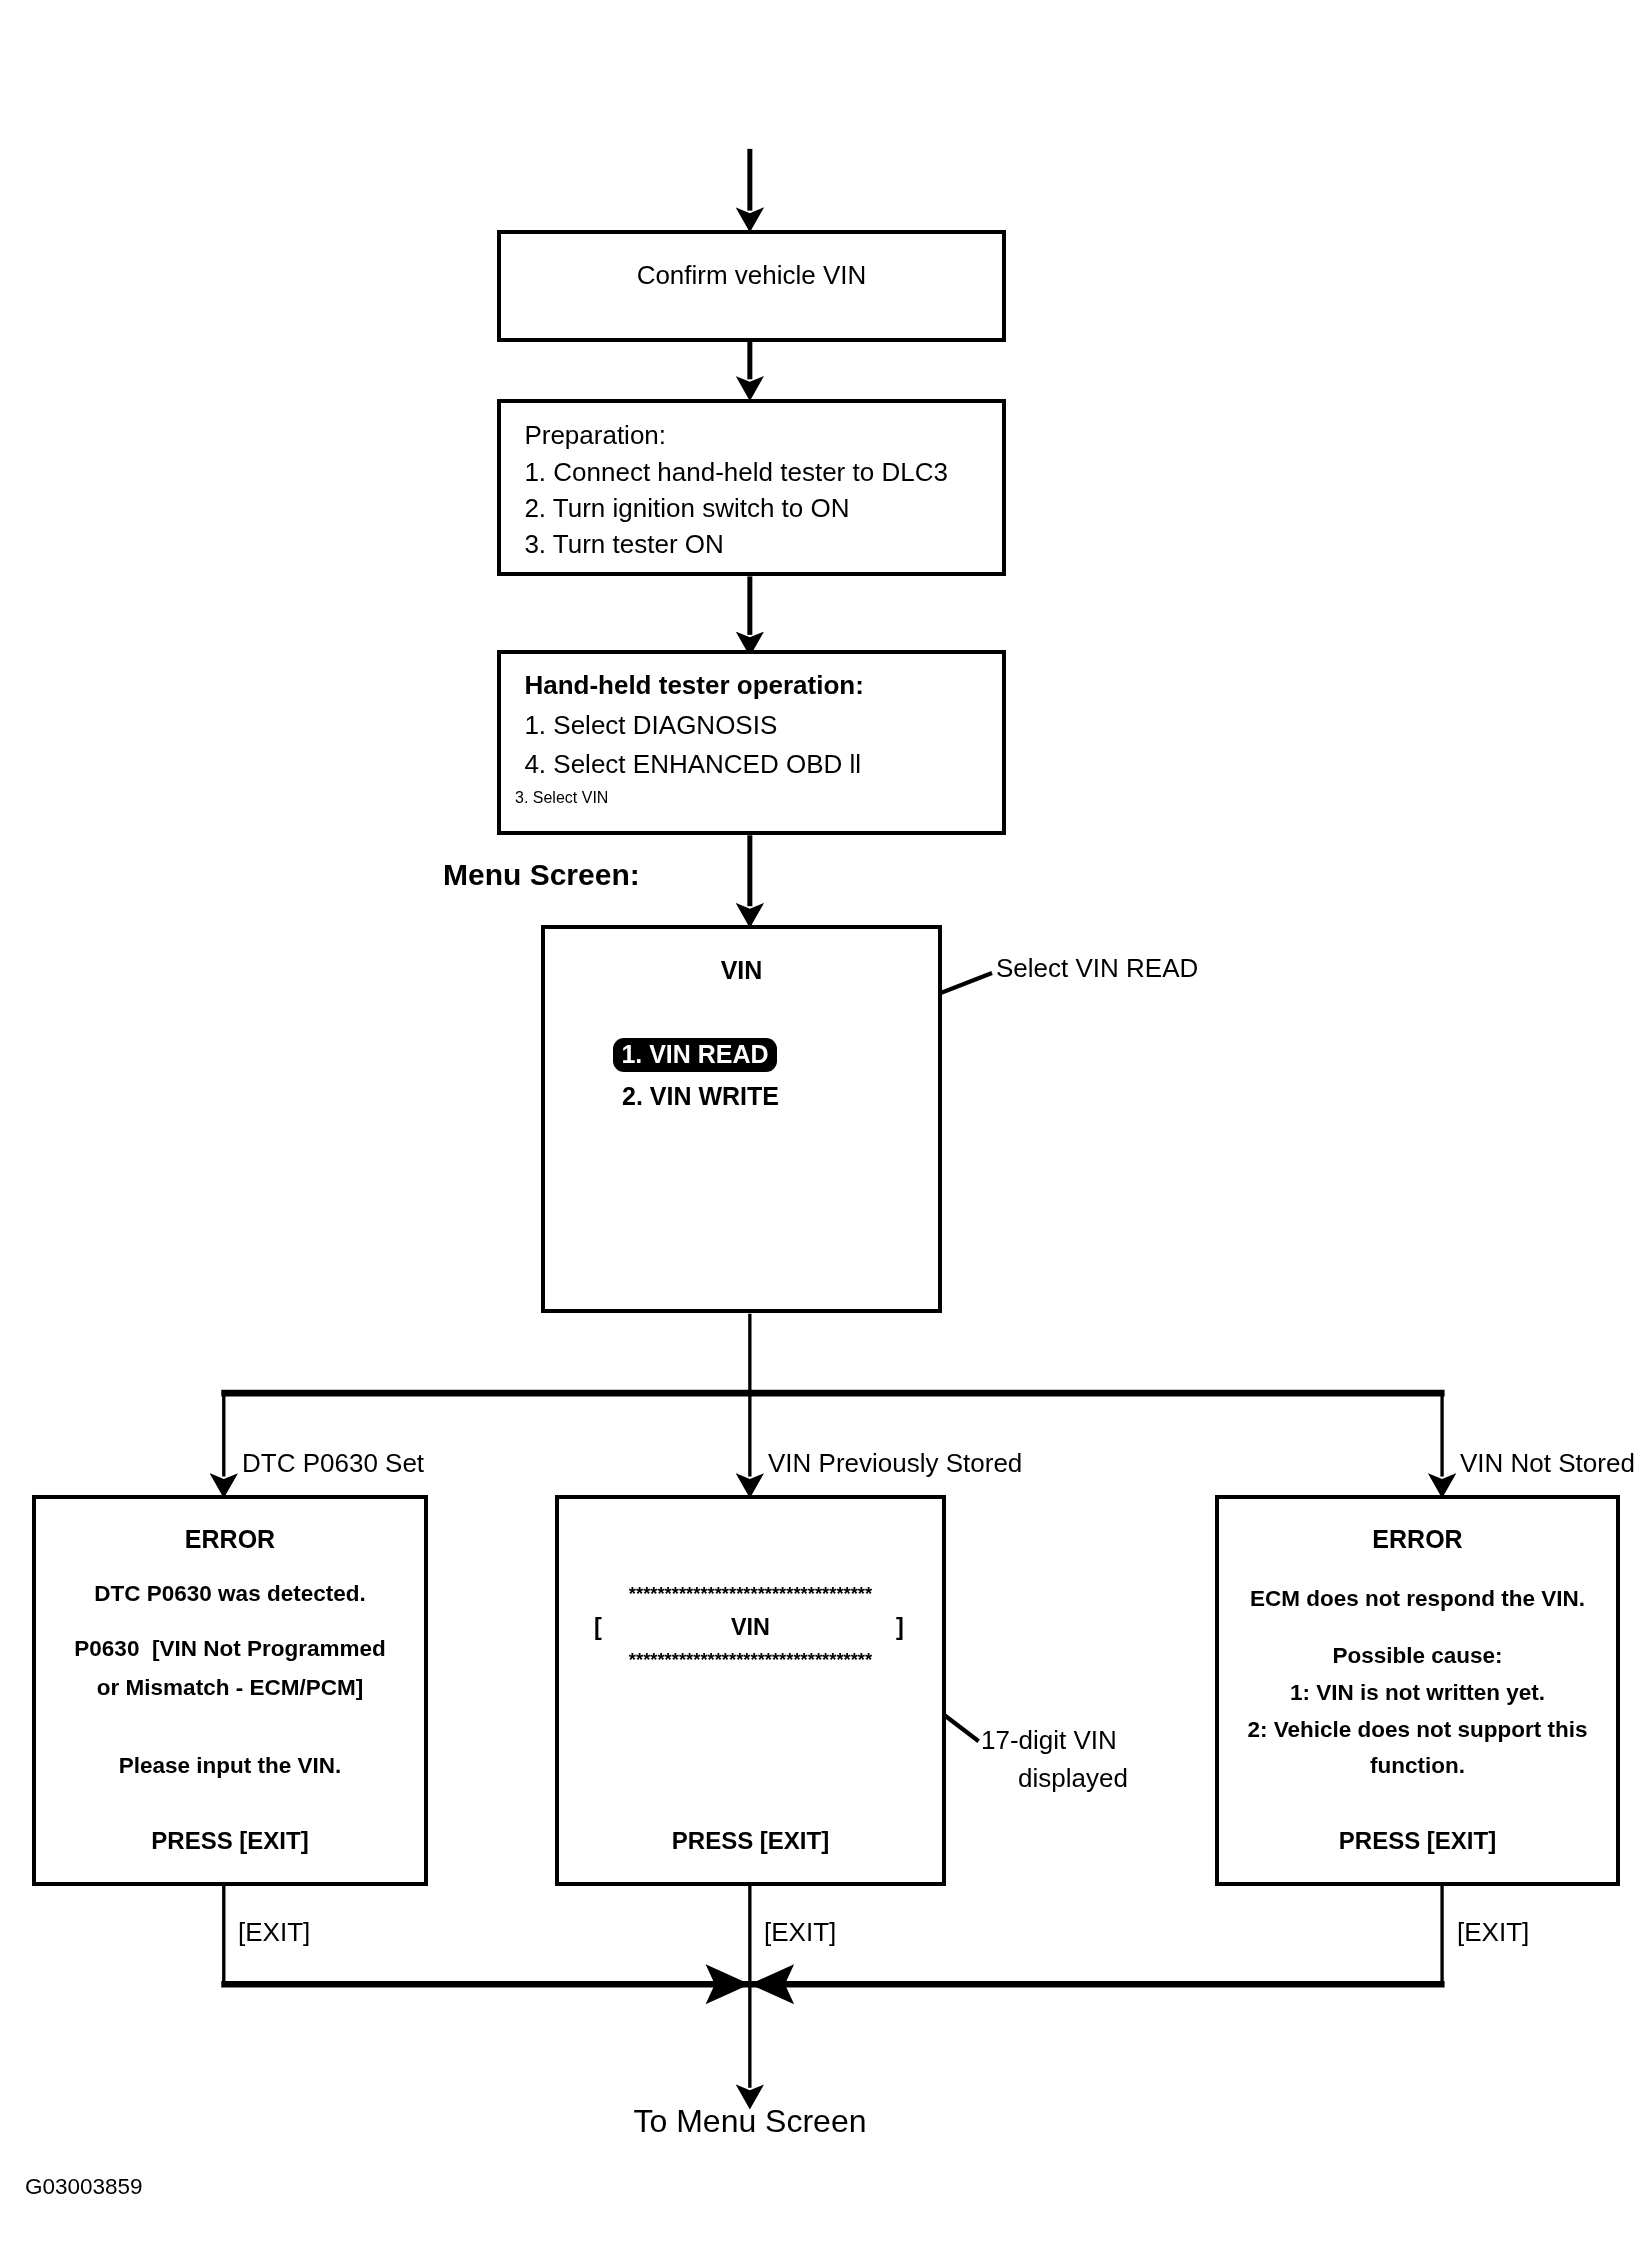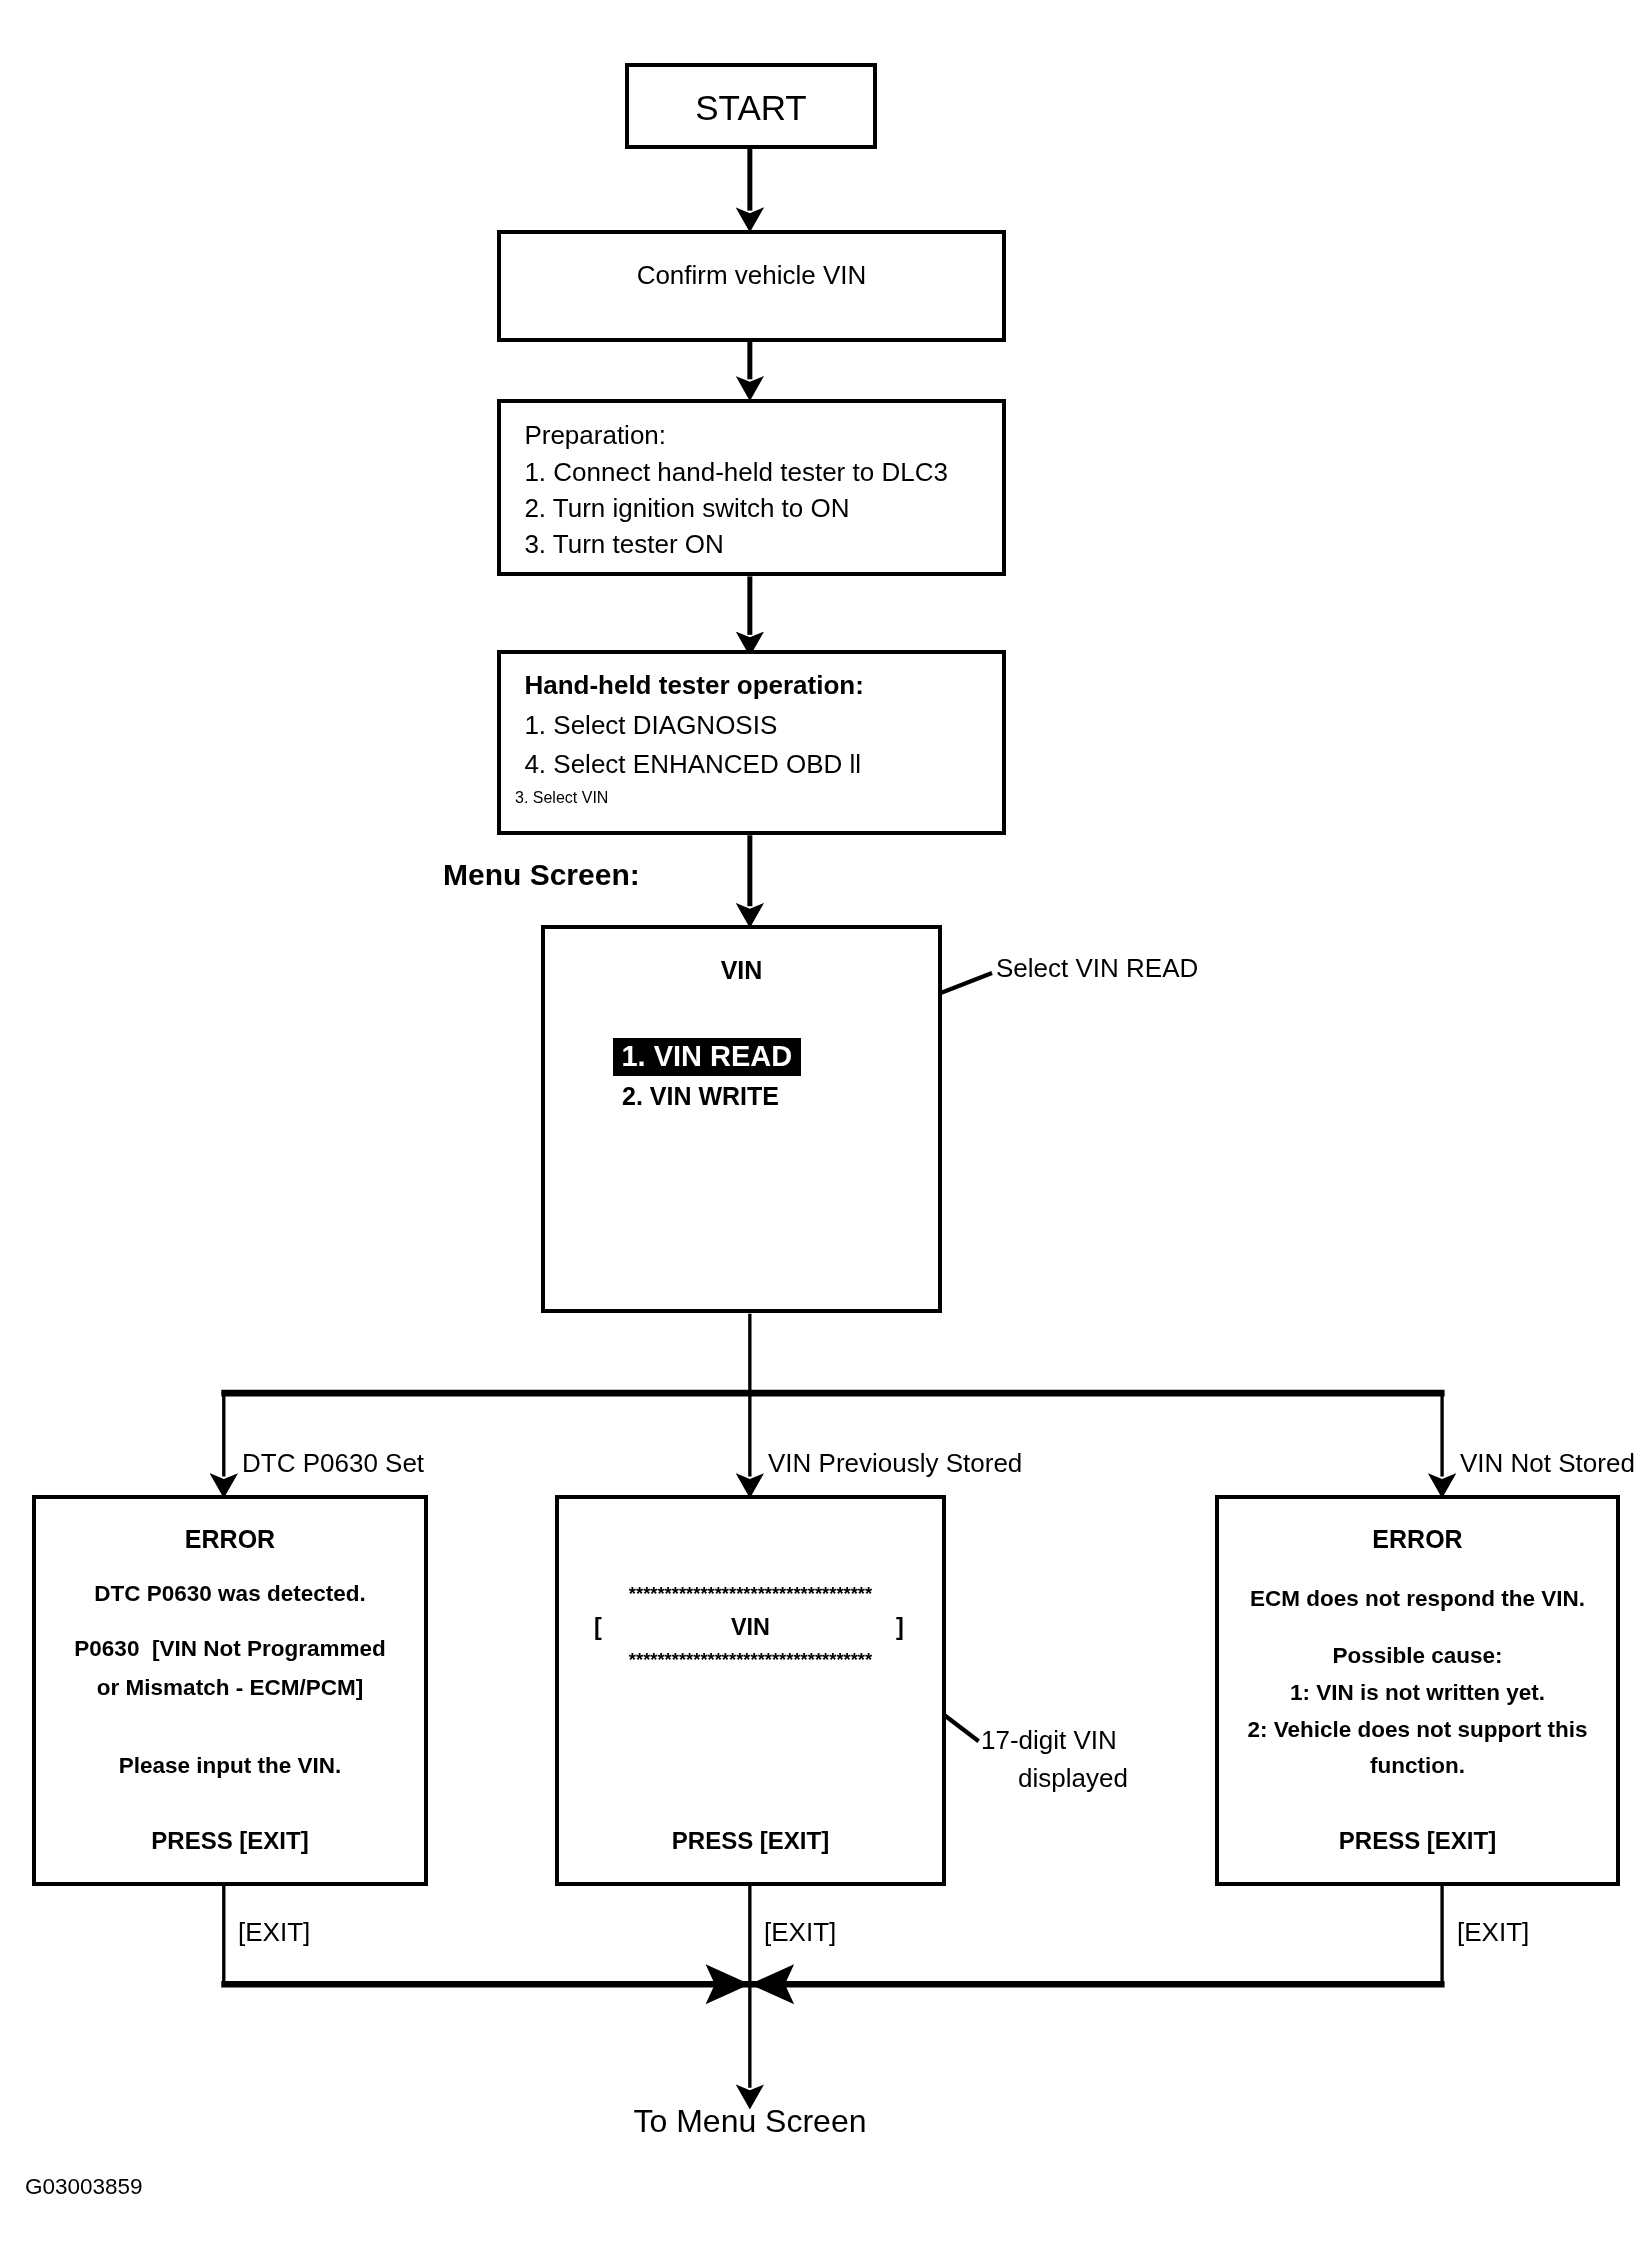--- a/index.html
+++ b/index.html
@@ -56,23 +56,20 @@
     <path d="M845,2352 L898,2376 L845,2400 L856,2376 Z" fill="#000"></path>
     <path d="M951,2352 L898,2376 L951,2400 L940,2376 Z" fill="#000"></path>
 
     <line x1="898" y1="2376" x2="898" y2="2500" stroke="#000" stroke-width="4" marker-end="url(#arwL)"></line>
 
     <line x1="885" y1="1283" x2="1188" y2="1165" stroke="#000" stroke-width="5"></line>
 
     <line x1="975" y1="1935" x2="1172" y2="2085" stroke="#000" stroke-width="5"></line>
   </svg>
 
-  <div class="box" style="left:625px;top:63px;width:252px;height:86px;">
-    <div class="txt ctr" style="left:0;top:23.4px;width:100%;font-size:35px;">START</div>
-  </div>
 
   <div class="box" style="left:497px;top:230px;width:509px;height:112px;">
     <div class="txt ctr" style="left:0;top:27.6px;width:100%;font-size:26px;">Confirm vehicle VIN</div>
   </div>
 
   <div class="box" style="left:497px;top:399px;width:509px;height:177px;">
     <div class="txt" style="left:23.4px;top:19px;font-size:26px;">Preparation:</div>
     <div class="txt" style="left:23.4px;top:56px;font-size:26px;">1. Connect hand-held tester to DLC3</div>
     <div class="txt" style="left:23.4px;top:92px;font-size:26px;">2. Turn ignition switch to ON</div>
     <div class="txt" style="left:23.4px;top:128px;font-size:26px;">3. Turn tester ON</div>
@@ -83,21 +80,21 @@
     <div class="txt" style="left:23.4px;top:58px;font-size:26px;">1. Select DIAGNOSIS</div>
     <div class="txt" style="left:23.4px;top:97px;font-size:26px;">4. Select ENHANCED OBD ll</div>
     <div class="txt" style="left:14px;top:136px;font-size:16px;">3. Select VIN</div>
   </div>
 
   <div class="txt b" style="left:443px;top:860px;font-size:30px;">Menu Screen:</div>
 
   <div class="box" style="left:541px;top:925px;width:401px;height:388px;">
     <div class="txt ctr b" style="left:0;top:29px;width:100%;font-size:25px;">VIN</div>
     <div style="position:absolute;left:68px;top:109px;">
-      <span class="hl b" style="font-size:29px;">1. VIN READ</span>
+      <span class="hl b" style="font-size:25px;border-radius:11px;">1. VIN READ</span>
     </div>
     <div class="txt b" style="left:77px;top:155px;font-size:25px;">2. VIN WRITE</div>
   </div>
 
   <div class="txt" style="left:996px;top:955px;font-size:26px;">Select VIN READ</div>
 
   <div class="txt" style="left:242px;top:1450px;font-size:26px;">DTC P0630 Set</div>
   <div class="txt" style="left:768px;top:1450px;font-size:26px;">VIN Previously Stored</div>
   <div class="txt" style="left:1460px;top:1450px;font-size:26px;">VIN Not Stored</div>
 

